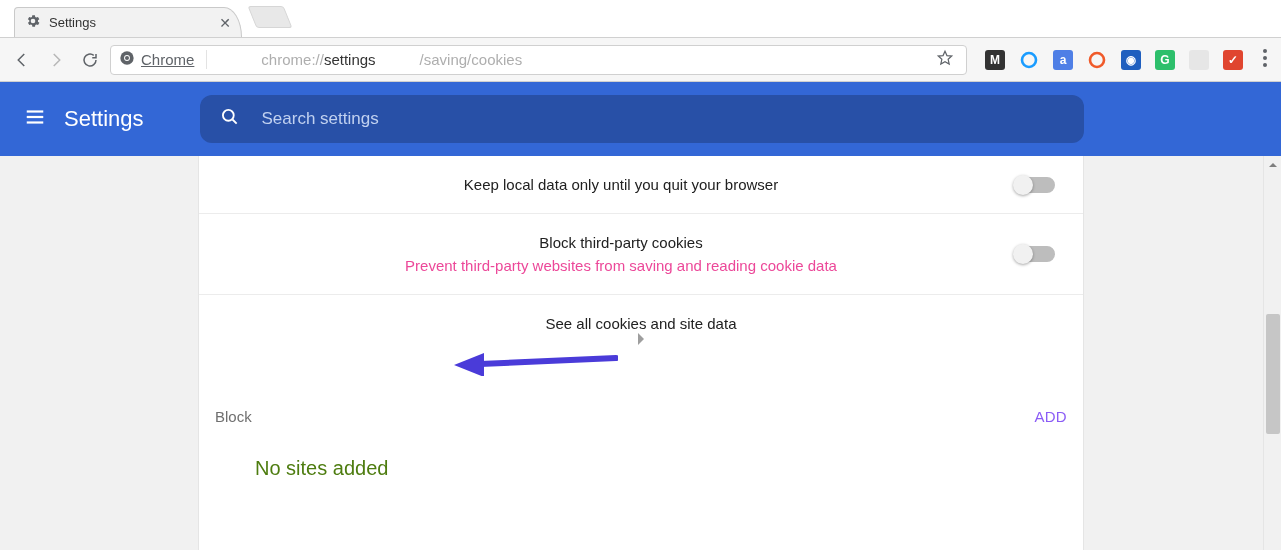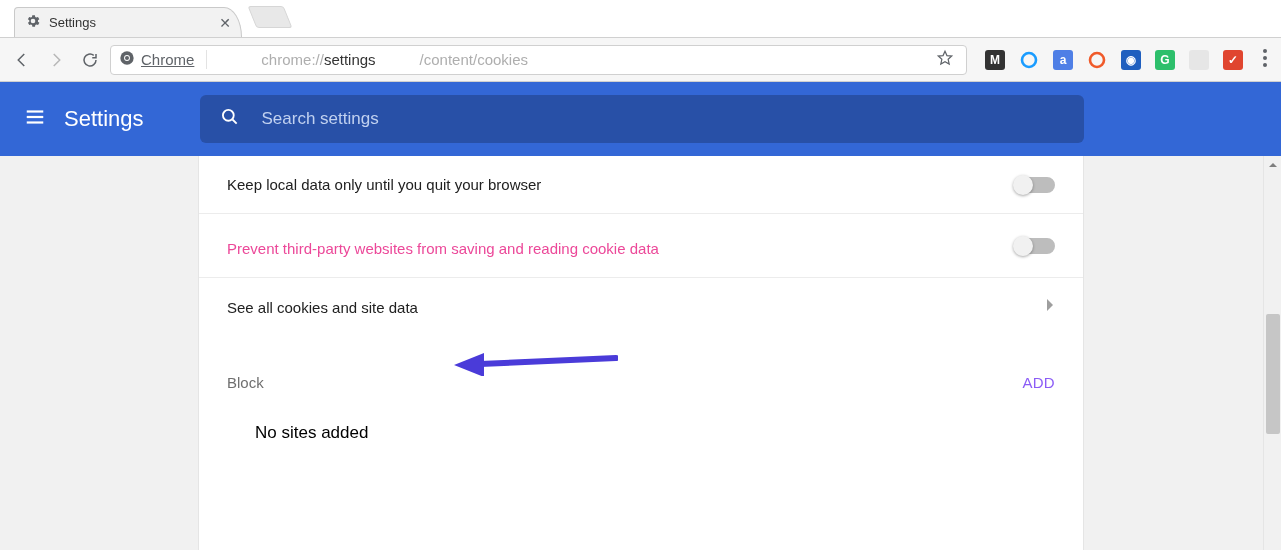--- a/index.html
+++ b/index.html
@@ -21,36 +21,36 @@
   .url-segment.dim { color:#aeaeae;margin-left:44px; }
   .url-segment.strong { color:#333; }
   .star { margin-left:auto; color:#5f6368; margin-right:4px; }
   .ext-row { display:flex; align-items:center; gap:14px; padding:0 8px 0 12px; }
   .ext { width:20px; height:20px; display:flex; align-items:center; justify-content:center; border-radius:3px; font-size:12px; font-weight:bold; color:#fff; }
   .dots { color:#5f6368; padding:0 6px; }
   
   .settings-header { height:74px; background:#3367d6; display:flex; align-items:center; padding:0 24px; }
   .hamburger { color:#fff; margin-right:18px; }
   .settings-title { color:#fff; font-size:22px; font-weight:400; margin-right:56px; }
-  .search-box { flex:0 0 884px; height:48px; background:#2850a7; border-radius:6px; display:flex; align-items:center; padding:0 20px; color:#c1d1f0; font-size:17px; }
+  .search-box { flex:0 0 884px; height:48px; background:#2850a7; border-radius:12px; display:flex; align-items:center; padding:0 20px; color:#c1d1f0; font-size:17px; }
   .search-box .mag { margin-right:22px; color:#fff; }
   
   .workspace { background:#f1f1f1; height:calc(550px - 38px - 44px - 74px); position:relative; display:flex; justify-content:flex-start; padding-left:198px; }
   .panel { width:886px; background:#fff; border-left:1px solid #e5e5e5; border-right:1px solid #e5e5e5; }
-  .row { border-bottom:1px solid #ececec; padding:20px 28px; display:flex; align-items:center; position:relative; }
+  .row { border-bottom:1px solid #ececec; padding:20px 28px; display:flex; align-items:center; position:relative;text-align:center; }
   .row .texts { flex:1; }
   .row-title { font-size:15px; color:#212121; }
   .row-sub { font-size:15px; color:#ec4899; margin-top:6px; }
   .toggle { width:40px; height:16px; background:#bdbdbd; border-radius:10px; position:relative; }
   .toggle::after { content:""; position:absolute; width:20px; height:20px; background:#f1f1f1; border-radius:50%; top:-2px; left:-2px; box-shadow:0 1px 3px rgba(0,0,0,.35); }
   .chevron { color:#9e9e9e; }
-  .section-row { padding:28px 28px 10px; display:flex; align-items:flex-end; }
+  .section-row { padding:28px 16px 10px; display:flex; align-items:flex-end; }
   .section-label { font-size:15px; color:#6f6f6f; font-weight:500; flex:1; }
   .add-btn { font-size:15px; color:#8b5cf6; font-weight:500; letter-spacing:.3px; }
-  .empty-row { padding:22px 28px 22px 56px; font-size:17px; color:#000000; }
+  .empty-row { padding:22px 28px 22px 56px; font-size:20px; color:#4d7c0f; }
   
   .annotation-arrow { position:absolute; left:448px; top:192px; pointer-events:none; }
   
   .vscroll { position:absolute; right:0; top:156px; width:18px; height:calc(550px - 156px); background:#f1f1f1; border-left:1px solid #e5e5e5; display:flex; flex-direction:column; align-items:center; }
   .vscroll .arrow { height:18px; display:flex; align-items:center; justify-content:center; color:#7f7f7f; width:100%; }
   .vscroll .thumb { margin-top:140px; width:14px; height:120px; background:#c6c6c6; border-radius:2px; }
 </style>
 </head>
 <body>
 
@@ -109,21 +109,21 @@
         <svg width="16" height="16" viewBox="0 0 24 24">
             <circle cx="12" cy="12" r="10" fill="#5f6368"></circle>
             <circle cx="12" cy="12" r="4.4" fill="#fff"></circle>
             <circle cx="12" cy="12" r="3" fill="#5f6368"></circle>
           </svg>
       </span>
       <span>Chrome</span>
     </span>
     <span class="url-segment dim">chrome://</span>
       <span class="url-segment strong">settings</span>
-      <span class="url-segment dim">/content/cookies</span>
+      <span class="url-segment dim">/saving/cookies</span>
     <span class="star">
       <svg width="18" height="18" viewBox="0 0 24 24" fill="none" stroke="#5f6368" stroke-width="1.6">
           <path d="M12 3l2.6 5.8 6.4.6-4.8 4.3 1.4 6.3L12 17l-5.6 3 1.4-6.3L3 9.4l6.4-.6Z"></path>
         </svg>
     </span>
   </div>
   <div class="ext-row" id="ext-row">
       <div class="ext" style="background: rgb(51, 51, 51); color: rgb(255, 255, 255);">M</div>
       <div class="ext" style="background: transparent;">
         <svg width="20" height="20">
@@ -175,26 +175,27 @@
 
     <div class="row">
       <div class="texts">
         <div class="row-title">Keep local data only until you quit your browser</div>
       </div>
       <div class="toggle"></div>
     </div>
 
     <div class="row">
       <div class="texts">
+        <div class="row-title">Block third-party cookies</div>
         <div class="row-sub">Prevent third-party websites from saving and reading cookie data</div>
       </div>
       <div class="toggle"></div>
     </div>
 
-    <div class="row" style="border-bottom:none; padding-bottom:30px;">
+    <div class="row" style="border-bottom:none; padding-bottom:30px;flex-direction:column;">
       <div class="texts">
         <div class="row-title">See all cookies and site data</div>
       </div>
       <span class="chevron">
         <svg width="10" height="14" viewBox="0 0 10 14" fill="#9e9e9e">
             <path d="M2 1l6 6-6 6z"></path>
           </svg>
       </span>
     </div>
 

